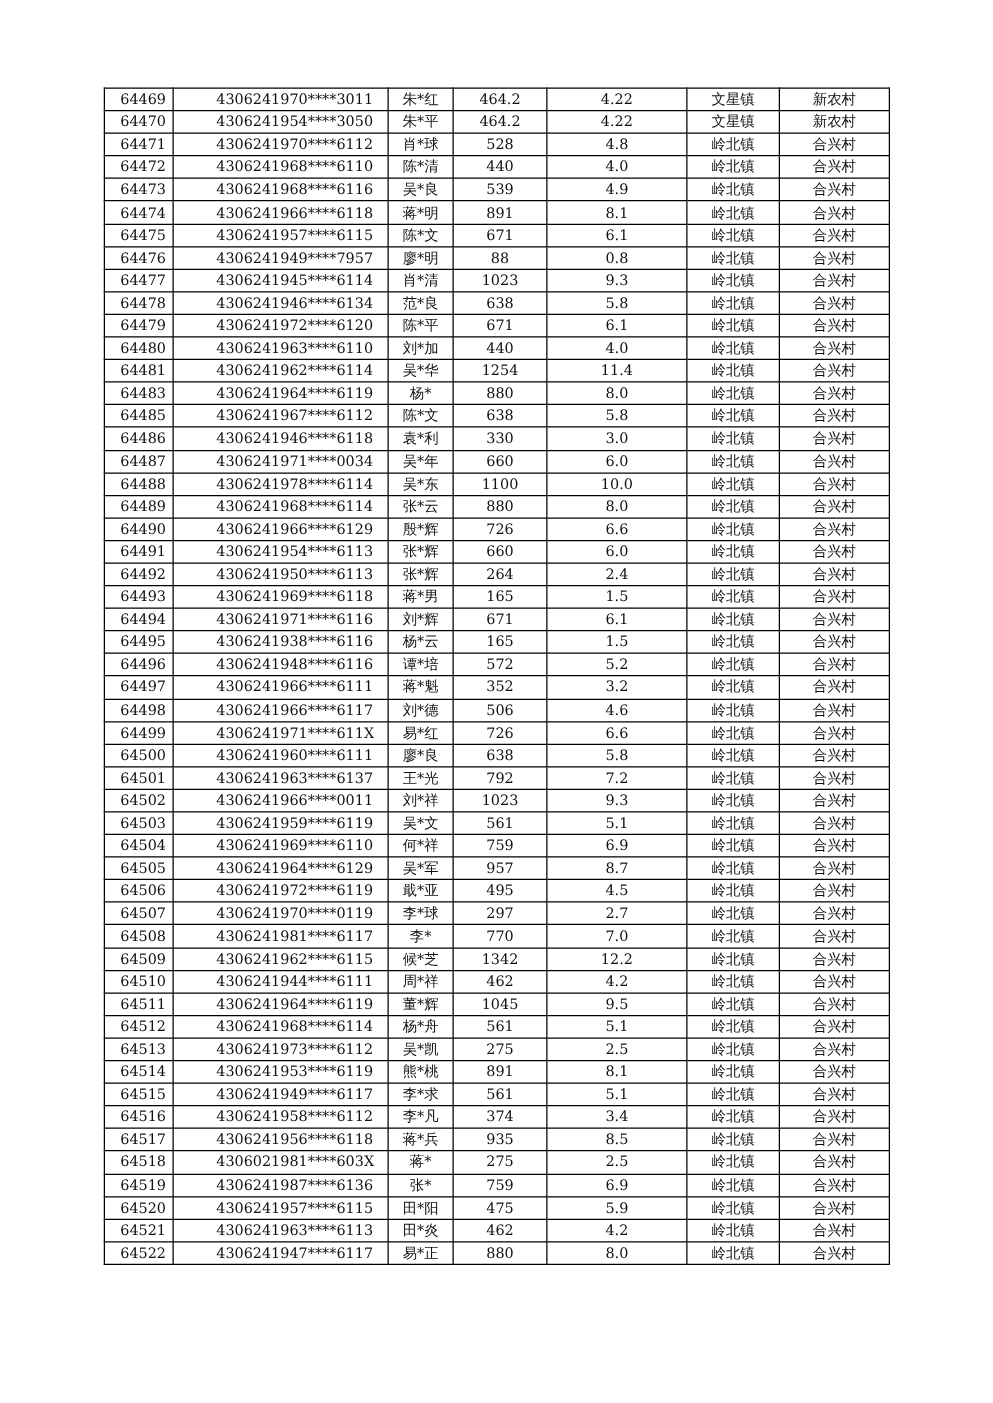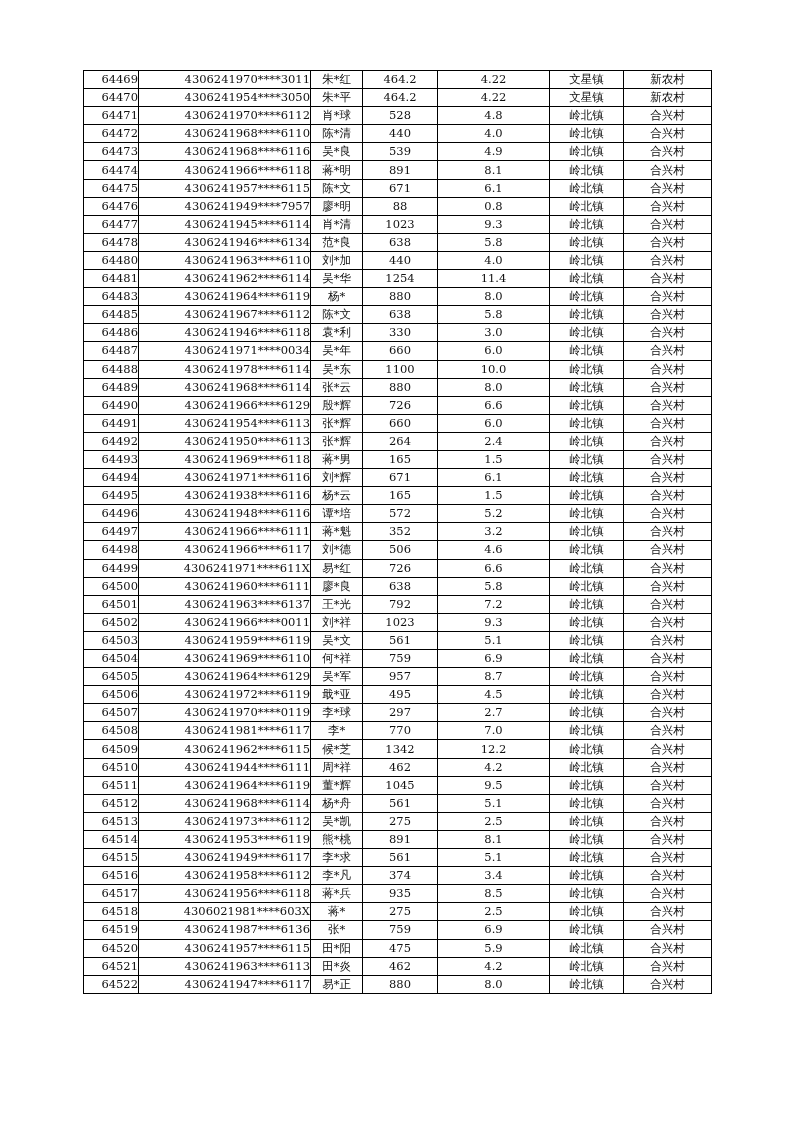--- a/index.html
+++ b/index.html
@@ -2,22 +2,22 @@
 <html><head>
 <meta charset="utf-8">
 <style>
   html, body { margin: 0; padding: 0; background: #ffffff; }
   body { width: 794px; height: 1122px; position: relative; overflow: hidden;
          font-family: "DejaVu Serif", "Liberation Serif", serif; color: #111; }
   table.data { position: absolute; left: 83px; top: 70px; width: 628px;
                border-collapse: collapse; table-layout: fixed; border: 1.5px solid #000; }
   table.data td { border: 1px solid #000; height: 17.1px; padding: 0; font-size: 11.5px;
                   line-height: 17px; text-align: center; white-space: nowrap; overflow: hidden; }
-  table.data td.c0 { text-align: right; padding-left: 7px; }
-  table.data td.c1 { text-align: right; padding-left: 34px; }
+  table.data td.c0 { text-align: center; padding-left: 7px; }
+  table.data td.c1 { text-align: left; padding-left: 34px; }
 </style>
 </head>
 <body>
 
 <table class="data">
   <colgroup>
     <col style="width:55px">
       <col style="width:172px">
       <col style="width:52px">
     <col style="width:75px">
@@ -110,20 +110,29 @@
       <tr>
         <td class="c0">64478</td>
         <td class="c1">4306241946****6134</td>
         <td class="c2">范*良</td>
         <td class="c3">638</td>
         <td class="c4">5.8</td>
         <td class="c5">岭北镇</td>
         <td class="c6">合兴村</td>
       </tr>
       <tr>
+        <td class="c0">64479</td>
+        <td class="c1">4306241972****6120</td>
+        <td class="c2">陈*平</td>
+        <td class="c3">671</td>
+        <td class="c4">6.1</td>
+        <td class="c5">岭北镇</td>
+        <td class="c6">合兴村</td>
+      </tr>
+      <tr>
         <td class="c0">64480</td>
         <td class="c1">4306241963****6110</td>
         <td class="c2">刘*加</td>
         <td class="c3">440</td>
         <td class="c4">4.0</td>
         <td class="c5">岭北镇</td>
         <td class="c6">合兴村</td>
       </tr>
       <tr>
         <td class="c0">64481</td>

